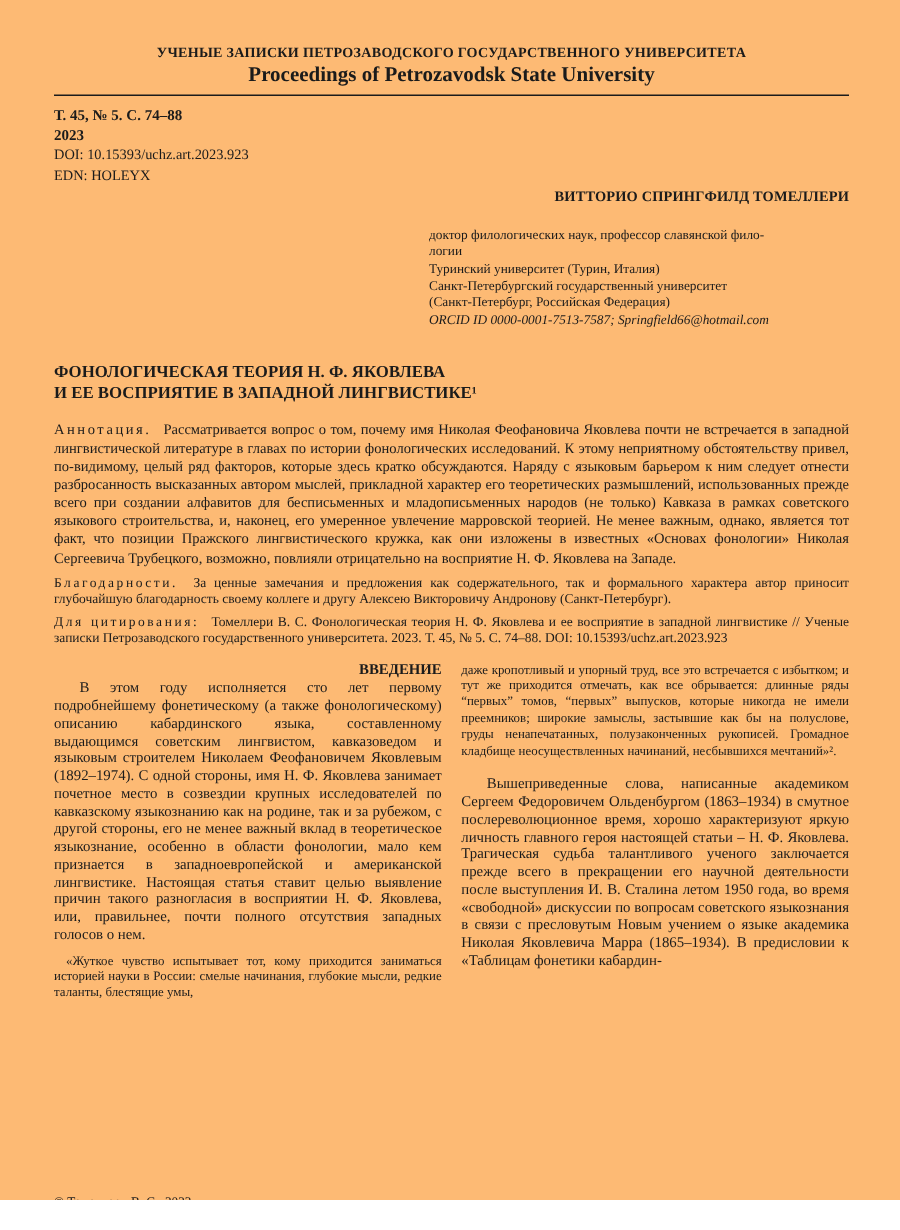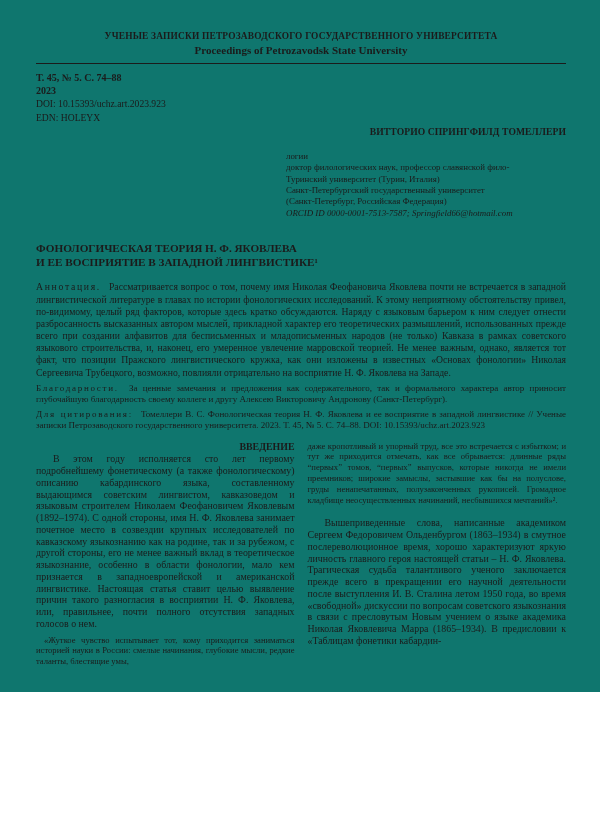--- a/index.html
+++ b/index.html
@@ -1,31 +1,31 @@
 <!DOCTYPE html>
 <html><head>
 <meta charset="utf-8">
 <style>
   html, body { margin: 0; padding: 0; background: #ffffff; }
   .page {
     position: relative;
     width: 600px;
-    height: 692px;
-    background: #0f766e;
+    height: 800px;
+    background: #fdba74;
     font-family: "Liberation Serif", serif;
     color: #1b1b1b;
     box-sizing: border-box;
     padding: 30px 34px 0 36px;
     overflow: hidden;
   }
 
   
   .journal-header { text-align: center; font-weight: bold; }
   .jh-ru { font-size: 9.4px; line-height: 12px; letter-spacing: 0.2px; }
-  .jh-en { font-size: 11px; line-height: 11px; margin-top: 3px; }
+  .jh-en { font-size: 14px; line-height: 11px; margin-top: 3px; }
   .rule { border-bottom: 1.6px solid #1b1b1b; margin-top: 7px; }
 
   
   .meta { margin-top: 7px; font-size: 9.6px; line-height: 13.2px; }
   .meta-row { display: flex; justify-content: space-between; font-weight: bold; font-size: 10px; flex-direction: column; }
   .type-row .article-type { margin-right: 17px; }
   .type-row .category { font-weight: bold; }
 
   
   .author { margin-left: 250px; width: 280px; margin-top: 2px; font-size: 8.9px; line-height: 11.3px; }
@@ -69,22 +69,22 @@
     <div class="meta-row">
       <span>Т. 45, № 5. С. 74–88</span>
       <span>2023</span>
     </div>
     <div>DOI: 10.15393/uchz.art.2023.923</div>
     <div>EDN: HOLEYX</div>
   </section>
 
   <section class="author">
     <div class="author-name">ВИТТОРИО СПРИНГФИЛД ТОМЕЛЛЕРИ</div>
+    <div>доктор филологических наук, профессор славянской фило-</div>
     <div>логии</div>
-    <div>доктор филологических наук, профессор славянской фило-</div>
     <div>Туринский университет (Турин, Италия)</div>
     <div>Санкт-Петербургский государственный университет</div>
     <div>(Санкт-Петербург, Российская Федерация)</div>
     <div class="italic">ORCID ID 0000-0001-7513-7587; Springfield66@hotmail.com</div>
   </section>
 
   <h1 class="title">
     <span>ФОНОЛОГИЧЕСКАЯ ТЕОРИЯ Н. Ф. ЯКОВЛЕВА</span><br>
     <span>И ЕЕ ВОСПРИЯТИЕ В ЗАПАДНОЙ ЛИНГВИСТИКЕ¹</span>
   </h1>

